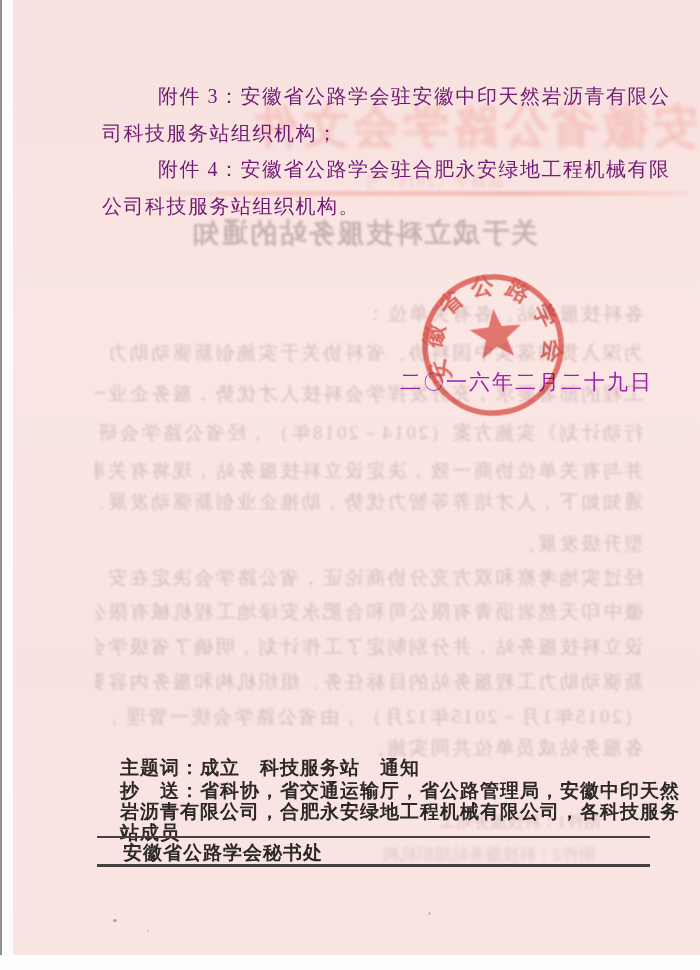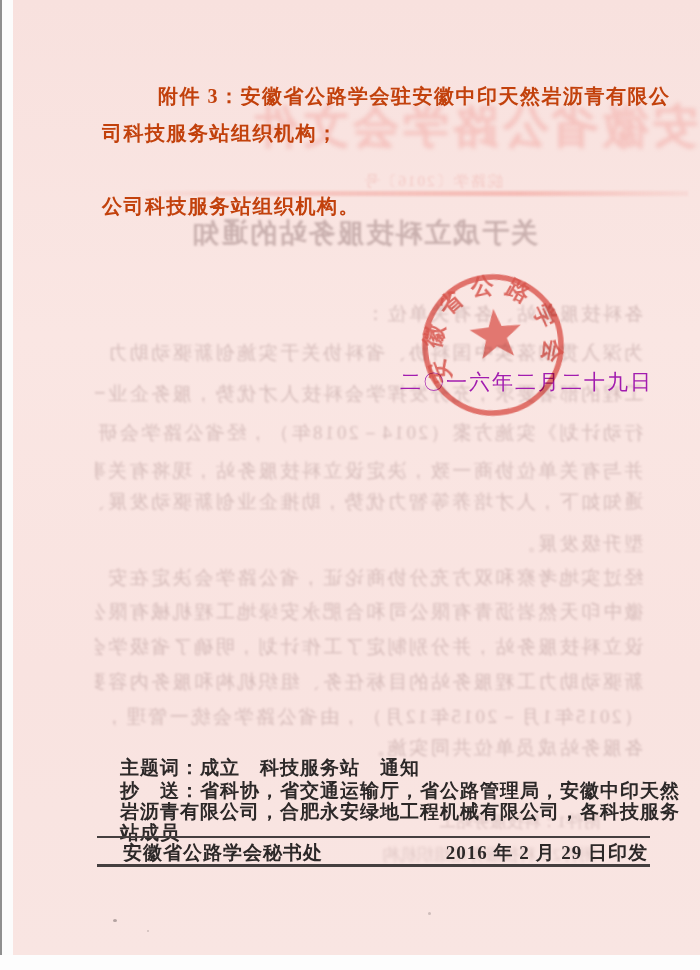--- a/index.html
+++ b/index.html
@@ -7,21 +7,21 @@
   .page{position:relative;width:700px;height:970px;overflow:hidden;background:#fbfbfb;}
   .abs{position:absolute;}
   
   .edge-dark{left:0;top:0;width:2px;height:970px;background:#8f8f8f;}
   .edge-white{left:2px;top:0;width:11px;height:970px;background:#fcfcfc;}
   .bottom-strip{left:0;top:955px;width:700px;height:15px;background:#fdfdfd;}
   
   .paper{left:13px;top:0;width:687px;height:955px;
     background:linear-gradient(180deg,#f8e1de 0%,#fae6e3 35%,#f9e3e0 70%,#f9e5e2 100%);}
   
-  .ink{color:#c2410c;font-size:20px;letter-spacing:1.5px;white-space:nowrap;font-weight:bold;}
+  .ink{color:#701a75;font-size:20px;letter-spacing:1.5px;white-space:nowrap;}
   .att-1{left:158px;top:83px;}
   .att-2{left:102px;top:120px;text-align:center;}
   .att-3{left:158px;top:156px;}
   .att-4{left:102px;top:193px;}
   .date-line{left:400px;top:368px;font-size:21px;letter-spacing:2px;color:#a21caf;white-space:nowrap;}
   
   .mirror{transform:scaleX(-1);}
   .bleed-red-header{left:318px;top:96px;width:380px;font-size:46px;font-weight:bold;
     letter-spacing:4px;color:rgba(234,104,96,0.26);filter:blur(2px);white-space:nowrap;text-align:center;}
   .bleed-red-docnum{left:315px;top:172px;width:235px;font-size:15px;color:rgba(230,120,112,0.25);
@@ -84,20 +84,21 @@
   <div class="abs mirror bleed-line bl-8">徽中印天然岩沥青有限公司和合肥永安绿地工程机械有限公司</div>
   <div class="abs mirror bleed-line bl-9">设立科技服务站，并分别制定了工作计划，明确了省级学会创</div>
   <div class="abs mirror bleed-line bl-10">新驱动助力工程服务站的目标任务、组织机构和服务内容要求</div>
   <div class="abs mirror bleed-line bl-11">（2015年1月－2015年12月），由省公路学会统一管理，</div>
   <div class="abs mirror bleed-line bl-12">各服务站成员单位共同实施。</div>
   <div class="abs mirror bleed-f1">附件1：科技服务站工作计划</div>
   <div class="abs mirror bleed-f2">附件2：科技服务站组织机构</div>
 
   <div class="abs ink att-1">附件 3：安徽省公路学会驻安徽中印天然岩沥青有限公</div>
   <div class="abs ink att-2">司科技服务站组织机构；</div>
+  <div class="abs ink att-3">附件 4：安徽省公路学会驻合肥永安绿地工程机械有限</div>
   <div class="abs ink att-4">公司科技服务站组织机构。</div>
 
   <div class="abs date-line">二〇一六年二月二十九日</div>
 
   <svg class="abs seal" width="150" height="150" viewBox="0 0 150 150">
     <circle cx="75" cy="75" r="68" fill="none" stroke="#dc4b42" stroke-width="5.5" stroke-opacity="0.82"></circle>
     <defs>
       <path id="sealArc" d="M 30.9,102.6 A 52,52 0 1 1 119.1,102.6" fill="none"></path>
     </defs>
     <text font-size="23" font-weight="bold" fill="#d7463d" fill-opacity="0.85" letter-spacing="9" font-family="Liberation Serif, serif">
@@ -105,20 +106,19 @@
     </text>
     <polygon points="79,39 85.5,57.1 104.7,57.7 89.5,69.4 94.9,87.8 79,77 63.1,87.8 68.5,69.4 53.3,57.7 72.5,57.1" fill="#dc4b42" fill-opacity="0.78"></polygon>
   </svg>
 
   <div class="abs foot subject">主题词：成立　科技服务站　通知</div>
   <div class="abs foot cc-1">抄　送：省科协，省交通运输厅，省公路管理局，安徽中印天然</div>
   <div class="abs foot cc-2">岩沥青有限公司，合肥永安绿地工程机械有限公司，各科技服务</div>
   <div class="abs foot cc-3">站成员</div>
   <div class="abs rule-1"></div>
   <div class="abs foot issuer">安徽省公路学会秘书处</div>
-  <div class="abs foot print-date">2016 年 2 月 29 日印发</div>
   <div class="abs rule-2"></div>
 
   <div class="abs speck sp-1"></div>
   <div class="abs speck sp-2"></div>
   <div class="abs speck sp-3"></div>
 
 </div>
 
 </body></html>

